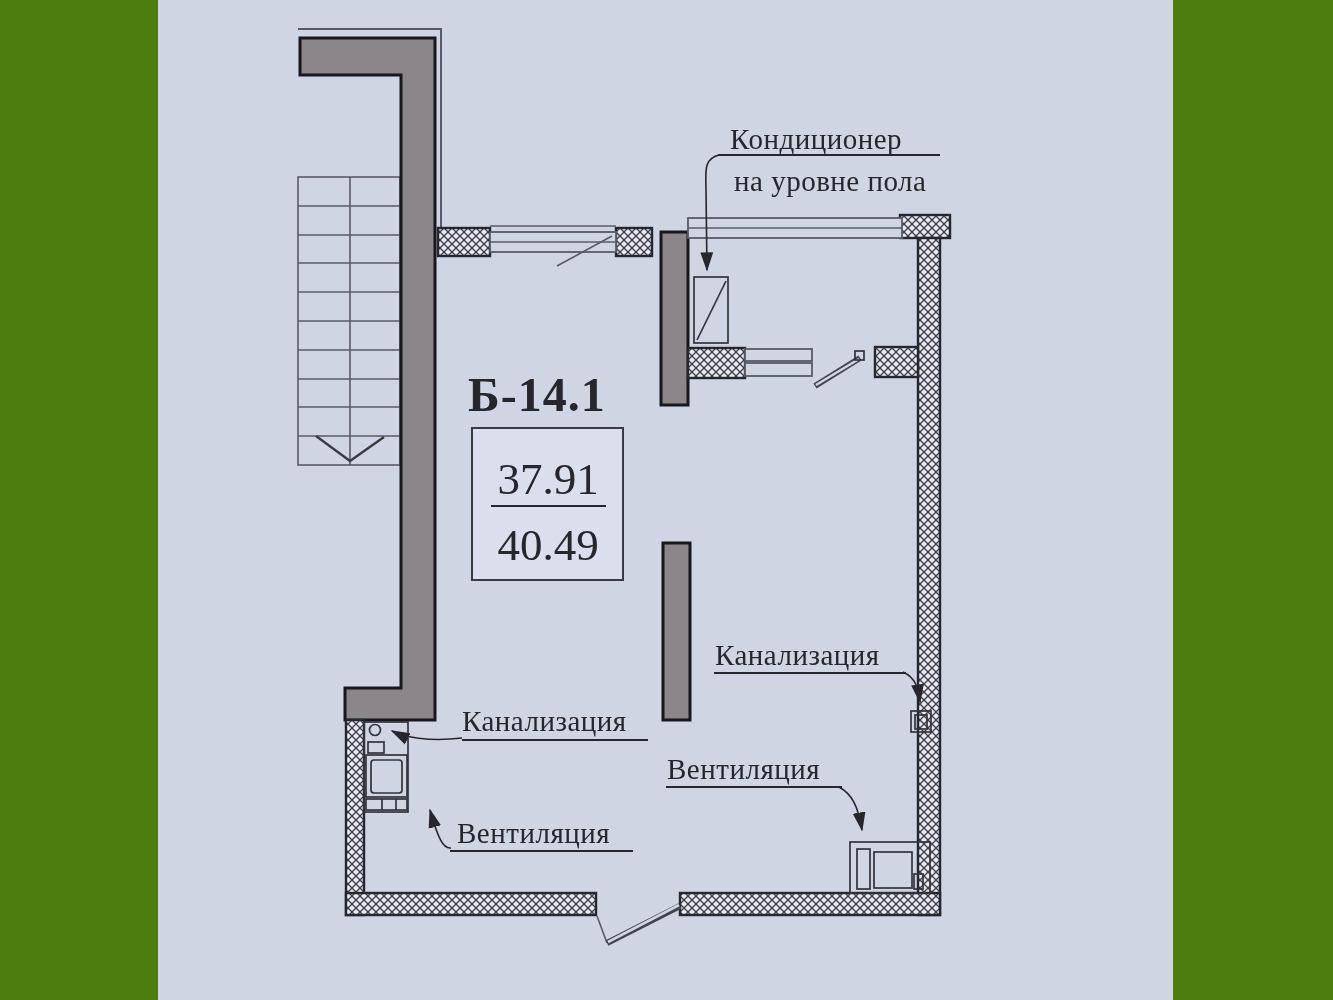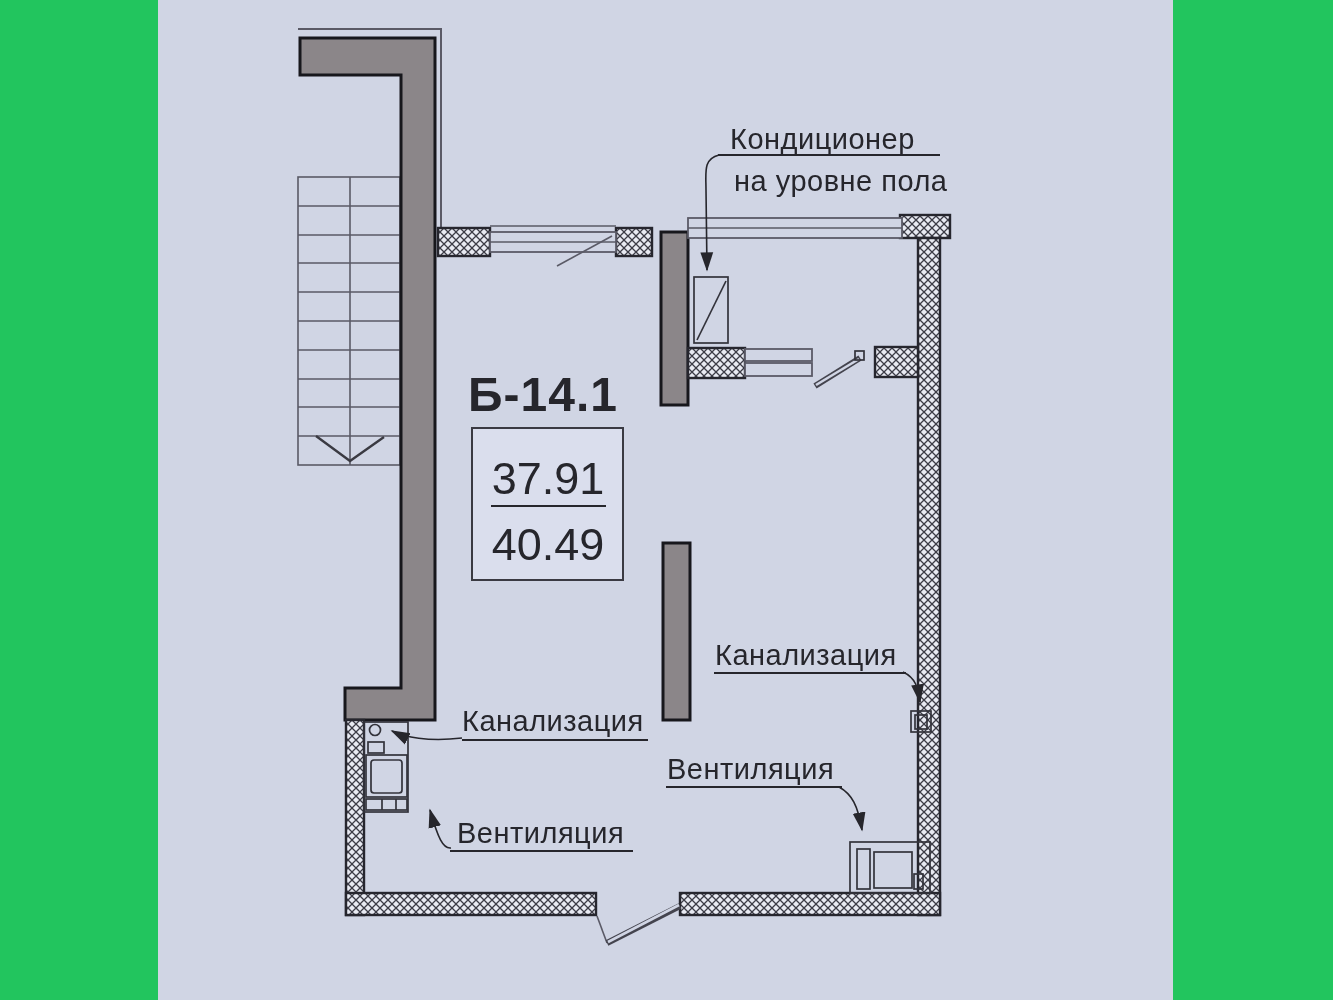--- a/index.html
+++ b/index.html
@@ -1,17 +1,17 @@
 <!DOCTYPE html>
 <html style="--paper: #d0d5e4; --wall-dark: #8b8689; --ink: #26262c;"><head>
 <meta charset="utf-8">
 <style>
   html,body{margin:0;padding:0;background:#ffffff;}
-  .stage{position:relative;width:1333px;height:1000px;background:#22c55e;overflow:hidden;
-         font-family:Liberation Sans, sans-serif;}
+  .stage{position:relative;width:1333px;height:1000px;background:#4d7c0f;overflow:hidden;
+         font-family:Liberation Serif, serif;}
   .stage svg{position:absolute;left:0;top:0;}
   .paper{fill:var(--paper,#d0d5e4);}
   .thinline{stroke:#5a5a66;stroke-width:2;fill:none;}
   .stairline{stroke:#5a5a66;stroke-width:1.6;fill:none;}
   .stairarrow{stroke:#3a3a42;stroke-width:2.4;fill:none;}
   .darkwall{fill:var(--wall-dark,#8b8689);stroke:#17171c;stroke-width:3;}
   .hatchwall{fill:url(#hatch);stroke:#26262e;stroke-width:2.4;}
   .winframe{stroke:#5a5a66;stroke-width:1.8;fill:var(--paper,#d0d5e4);}
   .winline{stroke:#5a5a66;stroke-width:1.6;fill:none;}
   .leafouter{stroke:#44444e;stroke-width:6;fill:none;stroke-linecap:butt;}

